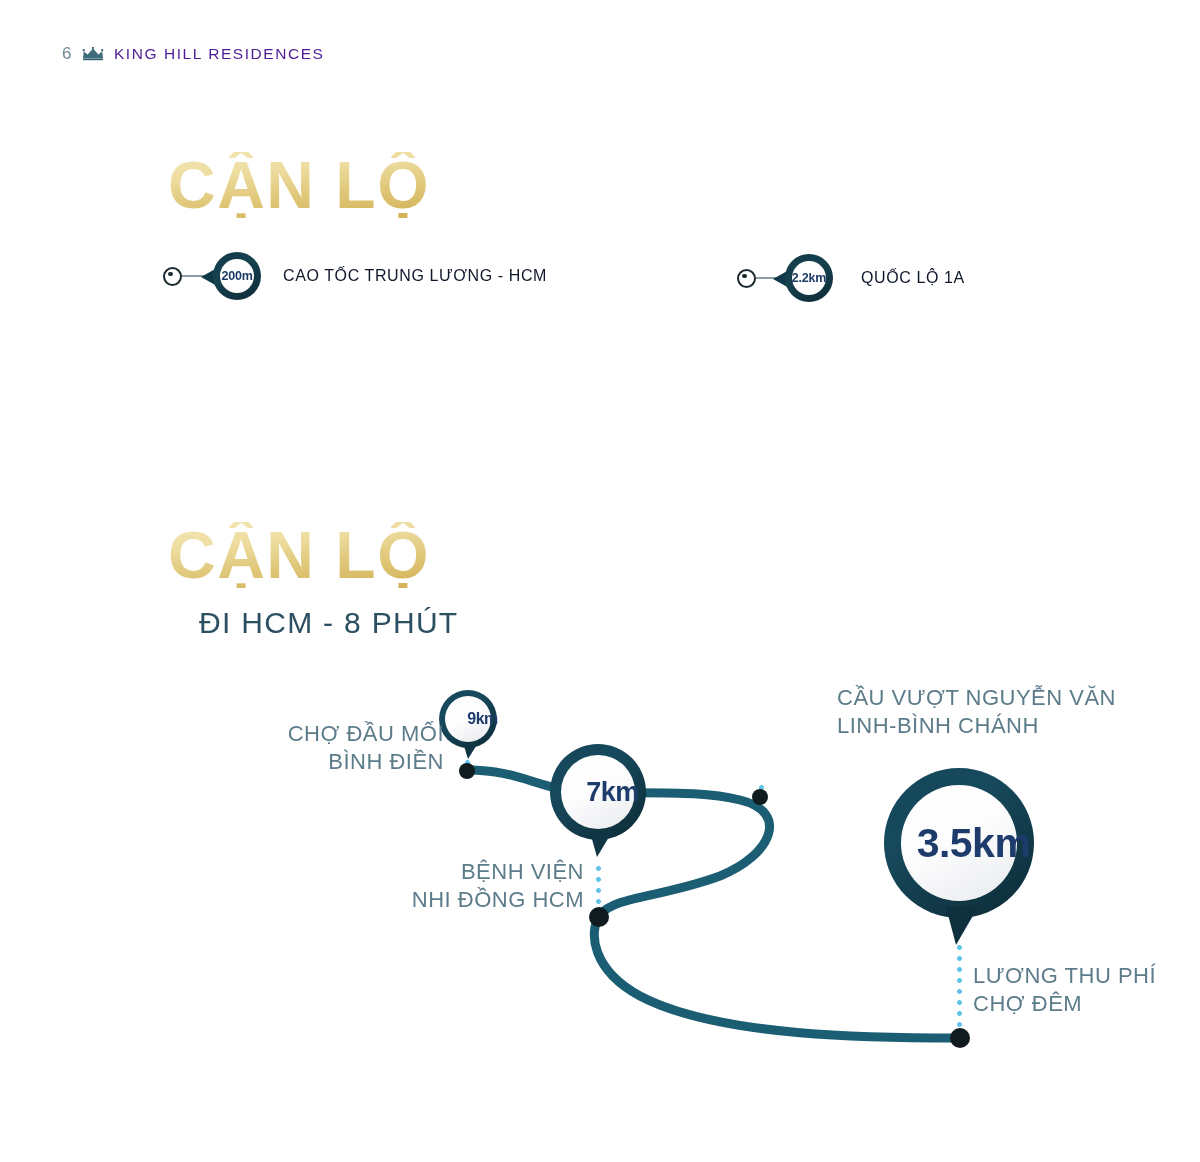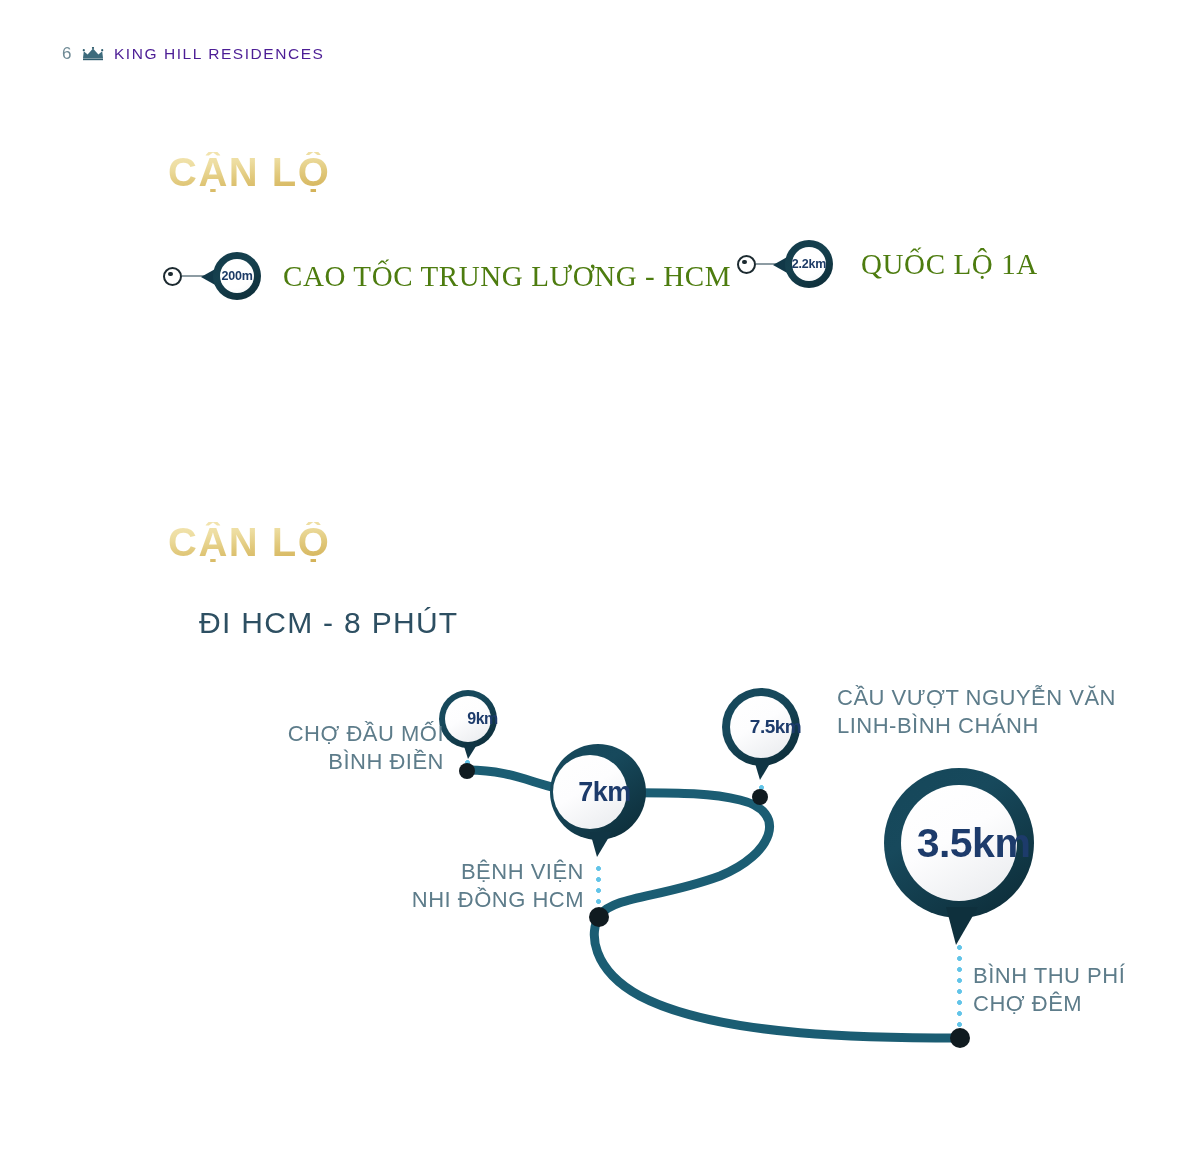--- a/index.html
+++ b/index.html
@@ -36,21 +36,21 @@
     font-size: 15.5px;
     letter-spacing: 1.55px;
     color: #4c1d95;
     font-weight: 400;
     white-space: nowrap;
   }
 
   
   .gold-title {
     position: absolute;
-    font-size: 40px;
+    font-size: 66px;
     font-weight: 700;
     letter-spacing: 1.5px;
     line-height: 1;
     background: linear-gradient(175deg, #f4e6b4 0%, #eddda0 30%, #e0c779 62%, #d2b055 100%);
     -webkit-background-clip: text;
     background-clip: text;
     color: transparent;
     -webkit-text-fill-color: transparent;
     white-space: nowrap;
   }
@@ -69,21 +69,21 @@
   }
 
   
   .pin-row-item {
     position: absolute;
     display: flex;
     align-items: center;
     height: 56px;
   }
   #pin-row-item-0 { left: 163px; top: 248px; }
-  #pin-row-item-1 { left: 737px; top: 236px; }
+  #pin-row-item-1 { left: 737px; top: 250px; }
 
   .lead-dot {
     width: 15px; height: 15px;
     border-radius: 50%;
     border: 2px solid #1c2a30;
     background: #ffffff;
     position: relative;
     flex: 0 0 auto;
   }
   .lead-dot::after {
@@ -129,26 +129,25 @@
   .small-pin .tail-left {
     position: absolute;
     left: -12px; top: 16px;
     width: 0; height: 0;
     border-top: 9px solid transparent;
     border-bottom: 9px solid transparent;
     border-right: 16px solid #113848;
   }
   .row-label {
     margin-left: 22px;
-    font-size: 29px;
+    font-size: 16px;
     letter-spacing: .6px;
-    color: #4d7c0f;
+    color: #0f172a;
     font-weight: 300;
     white-space: nowrap;
-    font-family: Liberation Serif, serif;
   }
   #pin-row-item-1 .row-label { margin-left: 28px; }
 
   
   #route-map {
     position: absolute;
     left: 0; top: 640px;
     width: 1200px; height: 440px;
   }
   #route-svg { position: absolute; left: 0; top: 0; }
@@ -182,21 +181,21 @@
   .pin-sm .inner { left: 6px; top: 6px; width: 46px; height: 46px; }
   .pin-sm .pin-label { font-size: 16px; }
   .pin-sm .tail-down {
     left: 24px; bottom: -11px;
     border-left: 5px solid transparent;
     border-right: 10px solid transparent;
     border-top: 16px solid #103544;
   }
 
   .pin-md { width: 96px; height: 96px; }
-  .pin-md .inner { left: 3px; top: 11px; width: 74px; height: 74px; }
+  .pin-md .inner { left: 11px; top: 11px; width: 74px; height: 74px; }
   .pin-md .pin-label { font-size: 27px; }
   .pin-md .tail-down {
     left: 40px; bottom: -17px;
     border-left: 7px solid transparent;
     border-right: 15px solid transparent;
     border-top: 25px solid #103544;
   }
 
   .pin-lg { width: 150px; height: 150px; }
   .pin-lg .inner { left: 17px; top: 17px; width: 116px; height: 116px; }
@@ -317,41 +316,34 @@
     </span>
     <span class="tail-down"></span>
   </div>
   <div class="dotted-link" style="left:596px; top:223px; height:50px;"></div>
   <div class="node-dot big" style="left:589px; top:267px;"></div>
   <div class="map-label right-align" style="left:404px; top:218px; width:180px;">
     <div>BỆNH VIỆN</div>
     <div>NHI ĐỒNG HCM</div>
   </div>
 
-  <div class="map-pin pin-sm" style="left:722px; top:48px; width:78px; height:78px;">
-    <span class="ring"></span>
-    <span class="inner" style="left:8px; top:8px; width:62px; height:62px;">
-      <span class="pin-label" style="font-size:19px;">7.5km</span>
-    </span>
-    <span class="tail-down" style="left:32px; bottom:-14px; border-left:6px solid transparent; border-right:12px solid transparent; border-top:20px solid #103544;"></span>
-  </div>
   <div class="dotted-link" style="left:759px; top:142px; height:24px;"></div>
   <div class="node-dot" style="left:752px; top:149px;"></div>
   <div class="map-label" style="left:809px; top:44px;margin-left:28px;">
     <div>CẦU VƯỢT NGUYỄN VĂN</div>
     <div>LINH-BÌNH CHÁNH</div>
   </div>
 
   <div class="map-pin pin-lg" style="left:884px; top:128px;">
     <span class="ring"></span>
     <span class="inner">
       <span class="pin-label">3.5km</span>
     </span>
     <span class="tail-down"></span>
   </div>
   <div class="dotted-link" style="left:957px; top:302px; height:92px;"></div>
   <div class="node-dot big" style="left:950px; top:388px;"></div>
   <div class="map-label" style="left:973px; top:322px;">
-    <div>BÌNH THU PHÍ</div>
+    <div>LƯƠNG THU PHÍ</div>
     <div>CHỢ ĐÊM</div>
   </div>
 
 </div>
 
 </body></html>

